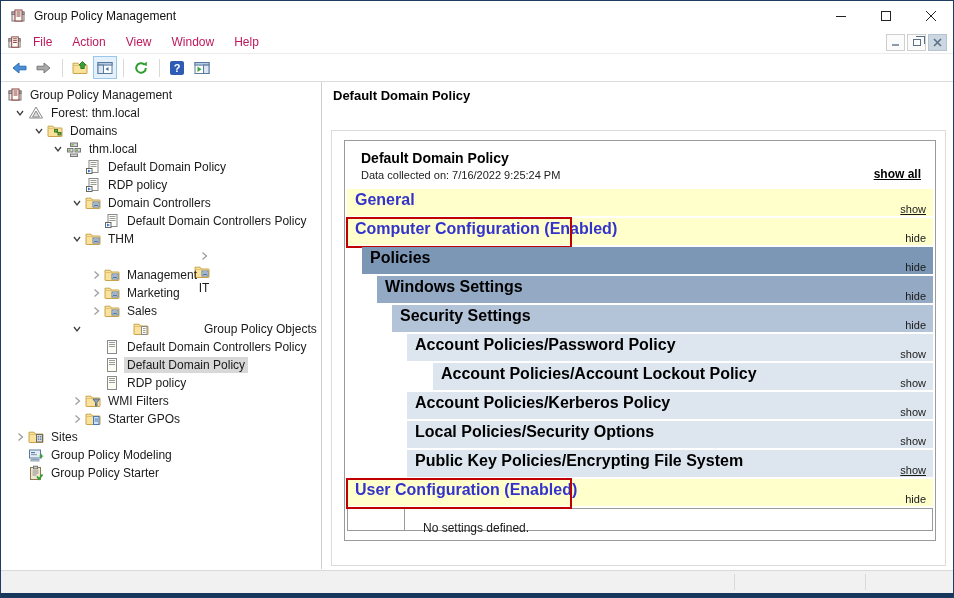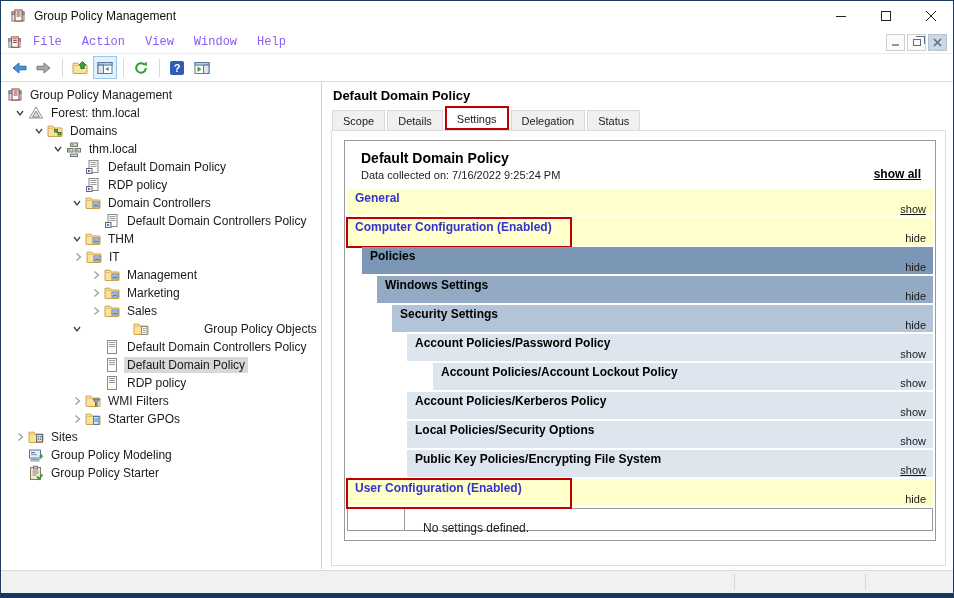--- a/index.html
+++ b/index.html
@@ -10,21 +10,21 @@
   
   #titlebar { position:absolute; left:0; top:0; right:0; height:30px; background:#fff; display:flex; align-items:center; }
   #titlebar .app-icon { margin-left:9px; width:16px; height:16px; }
   #titlebar .title { margin-left:8px; font-size:12px; color:#111; }
   #titlebar .win-btns { margin-left:auto; display:flex; height:100%; }
   .win-btn { width:45px; height:100%; display:flex; align-items:center; justify-content:center; }
 
   
   #menubar { position:absolute; left:0; top:30px; right:0; height:23px; background:#fff; border-bottom:1px solid #ececec; display:flex; align-items:center; }
   #menubar .app-icon { margin-left:6px; width:15px; height:15px; }
-  .menu-item { padding:3px 9px; margin-left:2px; font-size:12px; color:#8b5cf6;font-family:Liberation Mono, monospace; }
+  .menu-item { padding:3px 9px; margin-left:2px; font-size:12px; color:#be185d; }
   #menubar .mdi { margin-left:auto; margin-right:6px; display:flex; gap:2px; }
   .mdi-btn { width:19px; height:17px; border:1px solid #cfcfcf; background:#fbfbfb; display:flex; align-items:center; justify-content:center; font-size:10px; color:#5a7087; }
   .mdi-btn.close { background:#cdd7e1; border-color:#b6c4d2; }
   .mdi-restore { width:8px; height:7px; border:1px solid #5a7087; position:relative; background:#fbfbfb; }
   .mdi-restore::before { content:""; position:absolute; left:2px; top:-4px; width:8px; height:7px; border:1px solid #5a7087; border-bottom:none; border-left:none; }
 
   
   #toolbar { position:absolute; left:0; top:53px; right:0; height:28px; background:#fff; border-bottom:1px solid #dcdcdc; display:flex; align-items:center; padding-left:6px; }
   .tb-btn { width:24px; height:23px; display:flex; align-items:center; justify-content:center; border:1px solid transparent; margin-right:1px; }
   .tb-btn.active { background:#e4f1fb; border-color:#98c7ec; }
@@ -49,21 +49,21 @@
   #tab-frame { position:absolute; left:8px; right:7px; top:48px; bottom:3px; border:1px solid #dcdcdc; background:#fff; }
 
   #report-box { position:absolute; left:12px; top:9px; width:592px; height:401px; border:1px solid #9a9a9a; background:#fff; overflow:hidden; }
   #report-head { padding:9px 10px 4px 16px; display:flex; }
   #report-head .rh-left { flex:1; }
   #report-title { font-size:14px; font-weight:bold; color:#000; }
   #report-collected { font-size:11px; color:#222; margin-top:3px; }
   #show-all { font-size:12px; font-weight:bold; text-decoration:underline; color:#000; align-self:flex-end; margin-right:4px; }
   #report-rows { margin:4px 2px 0 2px; }
   .band { height:27px; position:relative; margin-bottom:2px; }
-  .band .b-label { position:absolute; left:8px; top:2px; font-size:12px; font-weight:bold; color:#000; }
+  .band .b-label { position:absolute; left:8px; top:2px; font-size:16px; font-weight:bold; color:#000; }
   .band .b-label.blue { color:#3333cc; }
   .band .b-link { position:absolute; right:7px; bottom:1px; font-size:11px; color:#1a1a1a; }
   .band .b-link.underline { text-decoration:underline; }
   .band.annotated::after { content:""; position:absolute; left:-1px; top:-1px; width:222px; height:27px; border:2px solid #c00000; }
   .bg-yellow { background:#ffffcc; }
   .bg-level1 { background:#7c97b6; }
   .bg-level2 { background:#94aac4; }
   .bg-level3 { background:#b4c4d8; }
   .bg-row    { background:#dde6ef;text-decoration:underline; }
   #empty-row { margin:0 2px; height:23px; border:1px solid #9a9a9a; display:flex; align-items:center; }
@@ -347,21 +347,21 @@
             <svg width="16" height="16" viewBox="0 0 16 16">
               <rect x="1" y="5" width="14" height="8.5" rx="0.5" fill="#fbe29a" stroke="#c9a24a"></rect>
               <path d="M1,5 V3.2 H6 L7.5,5" fill="#fbe29a" stroke="#c9a24a" stroke-width="1"></path>
               <rect x="8" y="7" width="6" height="5" fill="#e8eef6" stroke="#5a7aa0"></rect>
               <line x1="9" y1="9" x2="13" y2="9" stroke="#5a7aa0"></line>
               <line x1="9" y1="10.5" x2="13" y2="10.5" stroke="#5a7aa0"></line>
             </svg>
           </span>
           <span class="t-label">THM</span>
         </div>
-        <div class="tree-row" style="padding-left: 68px;">
+        <div class="tree-row" style="padding-left: 86px; flex-direction: column;">
           <span class="chev">
             <svg width="10" height="10" viewBox="0 0 10 10">
               <polyline points="3.5,1.5 7.5,5 3.5,8.5" fill="none" stroke="#9f9f9f" stroke-width="1.3"></polyline>
             </svg>
           </span>
           <span class="t-icon">
             <svg width="16" height="16" viewBox="0 0 16 16">
               <rect x="1" y="5" width="14" height="8.5" rx="0.5" fill="#fbe29a" stroke="#c9a24a"></rect>
               <path d="M1,5 V3.2 H6 L7.5,5" fill="#fbe29a" stroke="#c9a24a" stroke-width="1"></path>
               <rect x="8" y="7" width="6" height="5" fill="#e8eef6" stroke="#5a7aa0"></rect>
@@ -552,27 +552,20 @@
               <line x1="4.5" y1="10" x2="8.5" y2="10" stroke="#8a8a8a"></line>
               <polyline points="9,11.5 11,14 14.5,9.5" fill="none" stroke="#2f9e2f" stroke-width="1.8"></polyline>
             </svg>
           </span>
           <span class="t-label">Group Policy Starter</span>
         </div>
       </div>
 
     <div id="right-pane">
       <div id="rp-title">Default Domain Policy</div>
-      <div id="tabs">
-          <span class="tab">Scope</span>
-          <span class="tab">Details</span>
-          <span class="tab active annotated">Settings</span>
-          <span class="tab">Delegation</span>
-          <span class="tab">Status</span>
-        </div>
       <div id="tab-frame">
         <div id="report-box">
           <div id="report-head">
             <div class="rh-left">
               <div id="report-title">Default Domain Policy</div>
               <div id="report-collected">Data collected on: 7/16/2022 9:25:24 PM</div>
             </div>
             <span id="show-all">show all</span>
           </div>
           <div id="report-rows">

